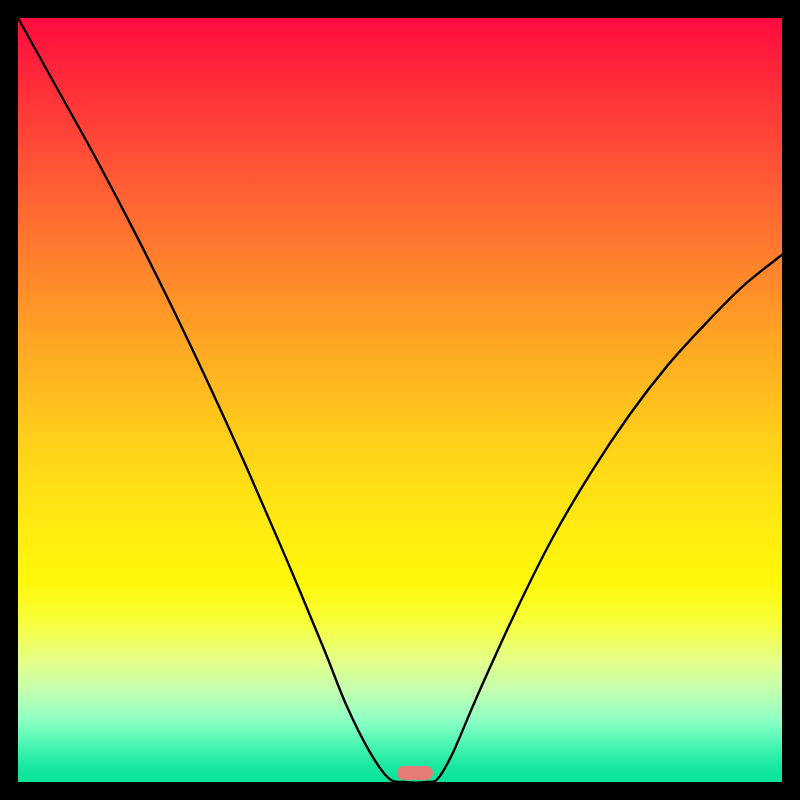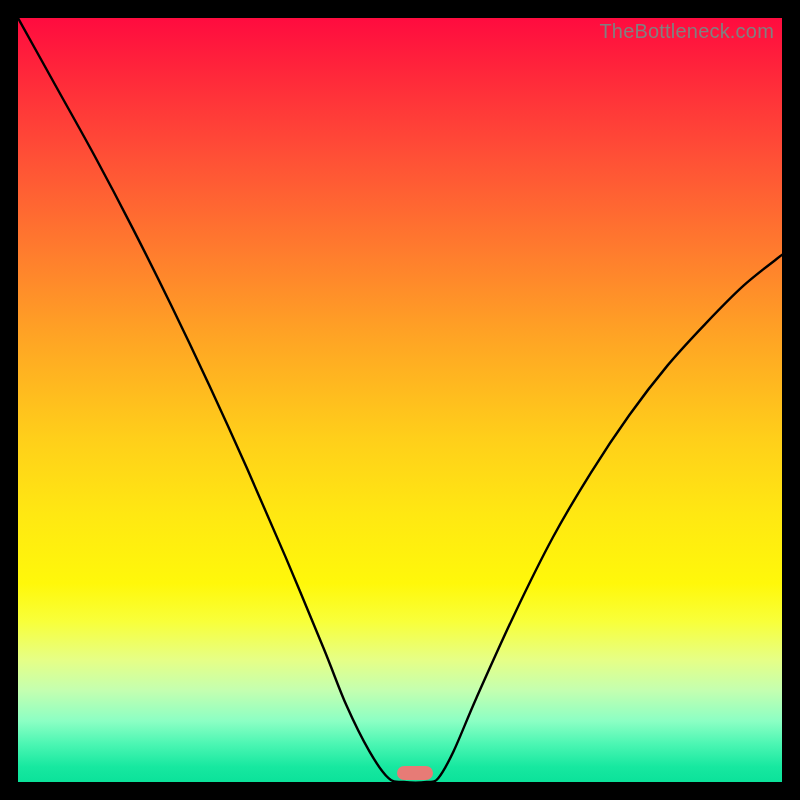--- a/index.html
+++ b/index.html
@@ -70,19 +70,18 @@
     border-radius: 7px;
     background: #e77b76;
     bottom: 2px;
   }
 </style>
 </head>
 <body>
 
 <div class="frame">
   <div class="plot-area">
-    <div class="watermark">TheBottleneck.com</div>
     <svg class="curve" viewBox="0 0 764 764" preserveAspectRatio="none">
       <path id="curve-path" fill="none" stroke="#000" stroke-width="2.4" stroke-linecap="round" stroke-linejoin="round" d="M 0.00 0.00 C 6.37 11.46, 25.47 45.84, 38.20 68.76 C 50.93 91.68, 63.67 113.96, 76.40 137.52 C 89.13 161.08, 101.87 185.27, 114.60 210.10 C 127.33 234.93, 140.07 260.40, 152.80 286.50 C 165.53 312.60, 178.27 339.34, 191.00 366.72 C 203.73 394.10, 216.47 422.11, 229.20 450.76 C 241.93 479.41, 254.67 508.70, 267.40 538.62 C 280.13 568.54, 295.41 605.47, 305.60 630.30 C 315.79 655.13, 320.88 670.41, 328.52 687.60 C 336.16 704.79, 344.44 721.34, 351.44 733.44 C 358.44 745.54, 364.81 755.09, 370.54 760.18 C 376.27 765.27, 379.45 763.36, 385.82 764.00 C 392.19 764.64, 403.01 764.64, 408.74 764.00 C 414.47 763.36, 415.74 765.27, 420.20 760.18 C 424.66 755.09, 429.11 746.81, 435.48 733.44 C 441.85 720.07, 448.21 702.88, 458.40 679.96 C 468.59 657.04, 483.87 622.66, 496.60 595.92 C 509.33 569.18, 522.07 543.08, 534.80 519.52 C 547.53 495.96, 560.27 474.95, 573.00 454.58 C 585.73 434.21, 598.47 415.11, 611.20 397.28 C 623.93 379.45, 636.67 362.90, 649.40 347.62 C 662.13 332.34, 674.87 318.97, 687.60 305.60 C 700.33 292.23, 713.07 278.86, 725.80 267.40 C 738.53 255.94, 757.63 241.93, 764.00 236.84"></path>
     </svg>
     <div class="marker" id="marker" style="left: 379.326px; width: 35.908px;"></div>
   </div>
 </div>
 
 </body></html>

